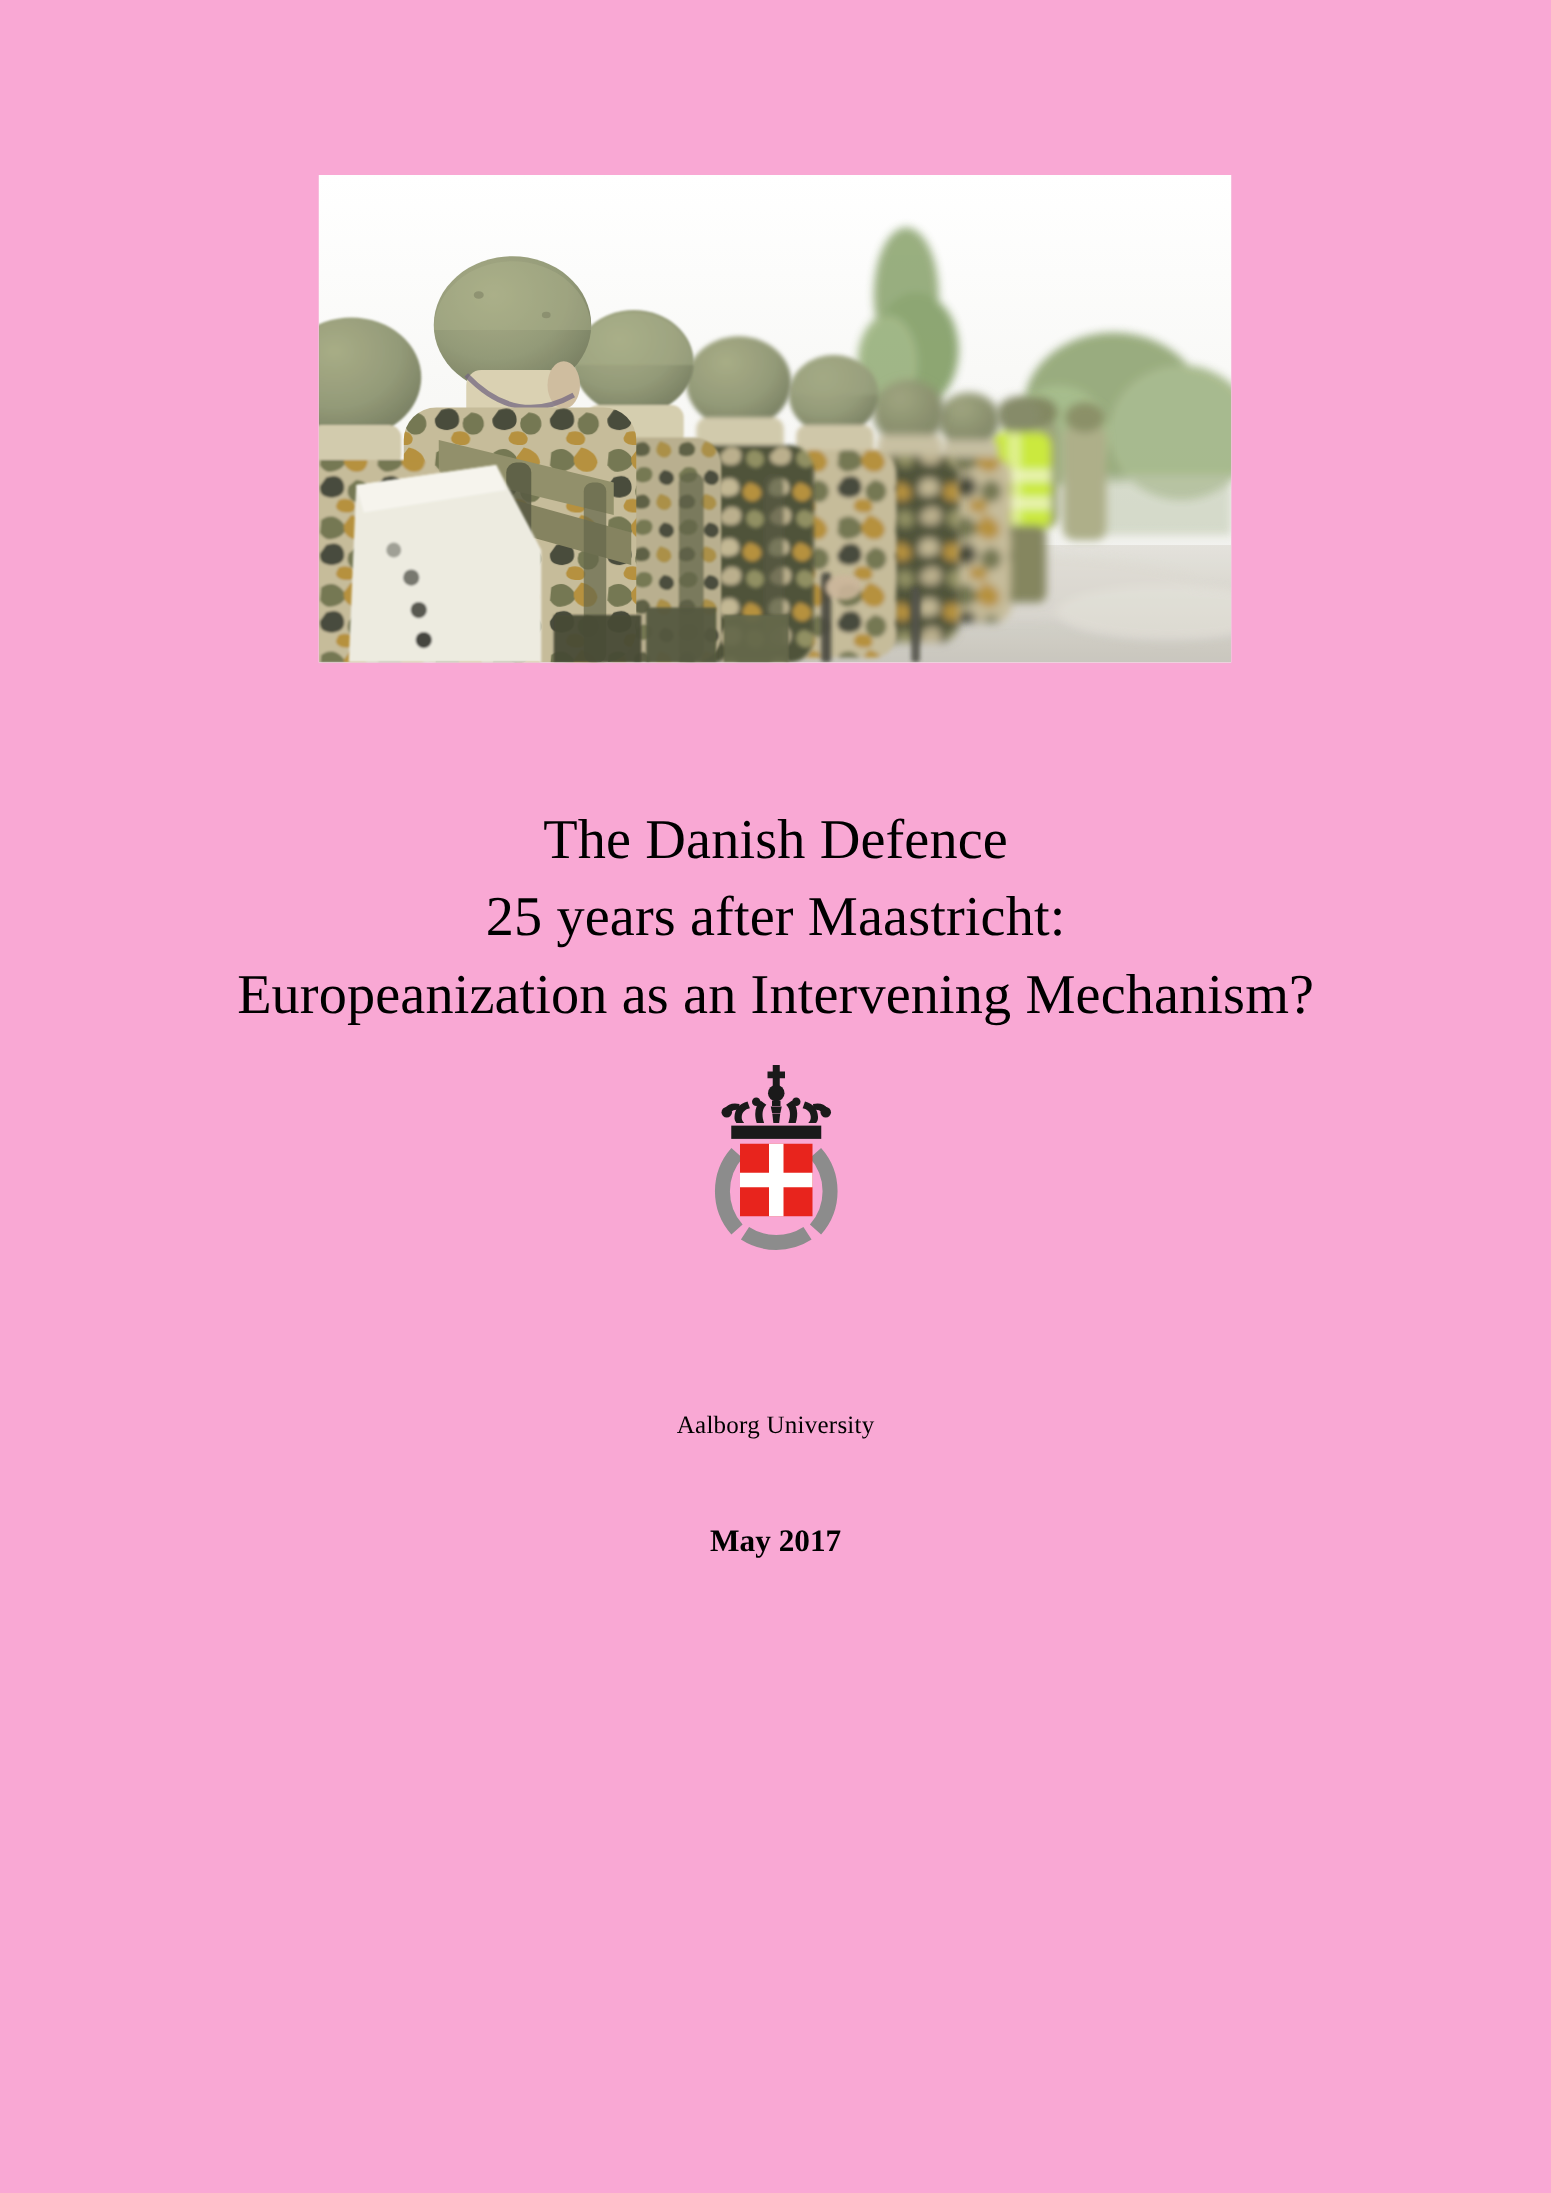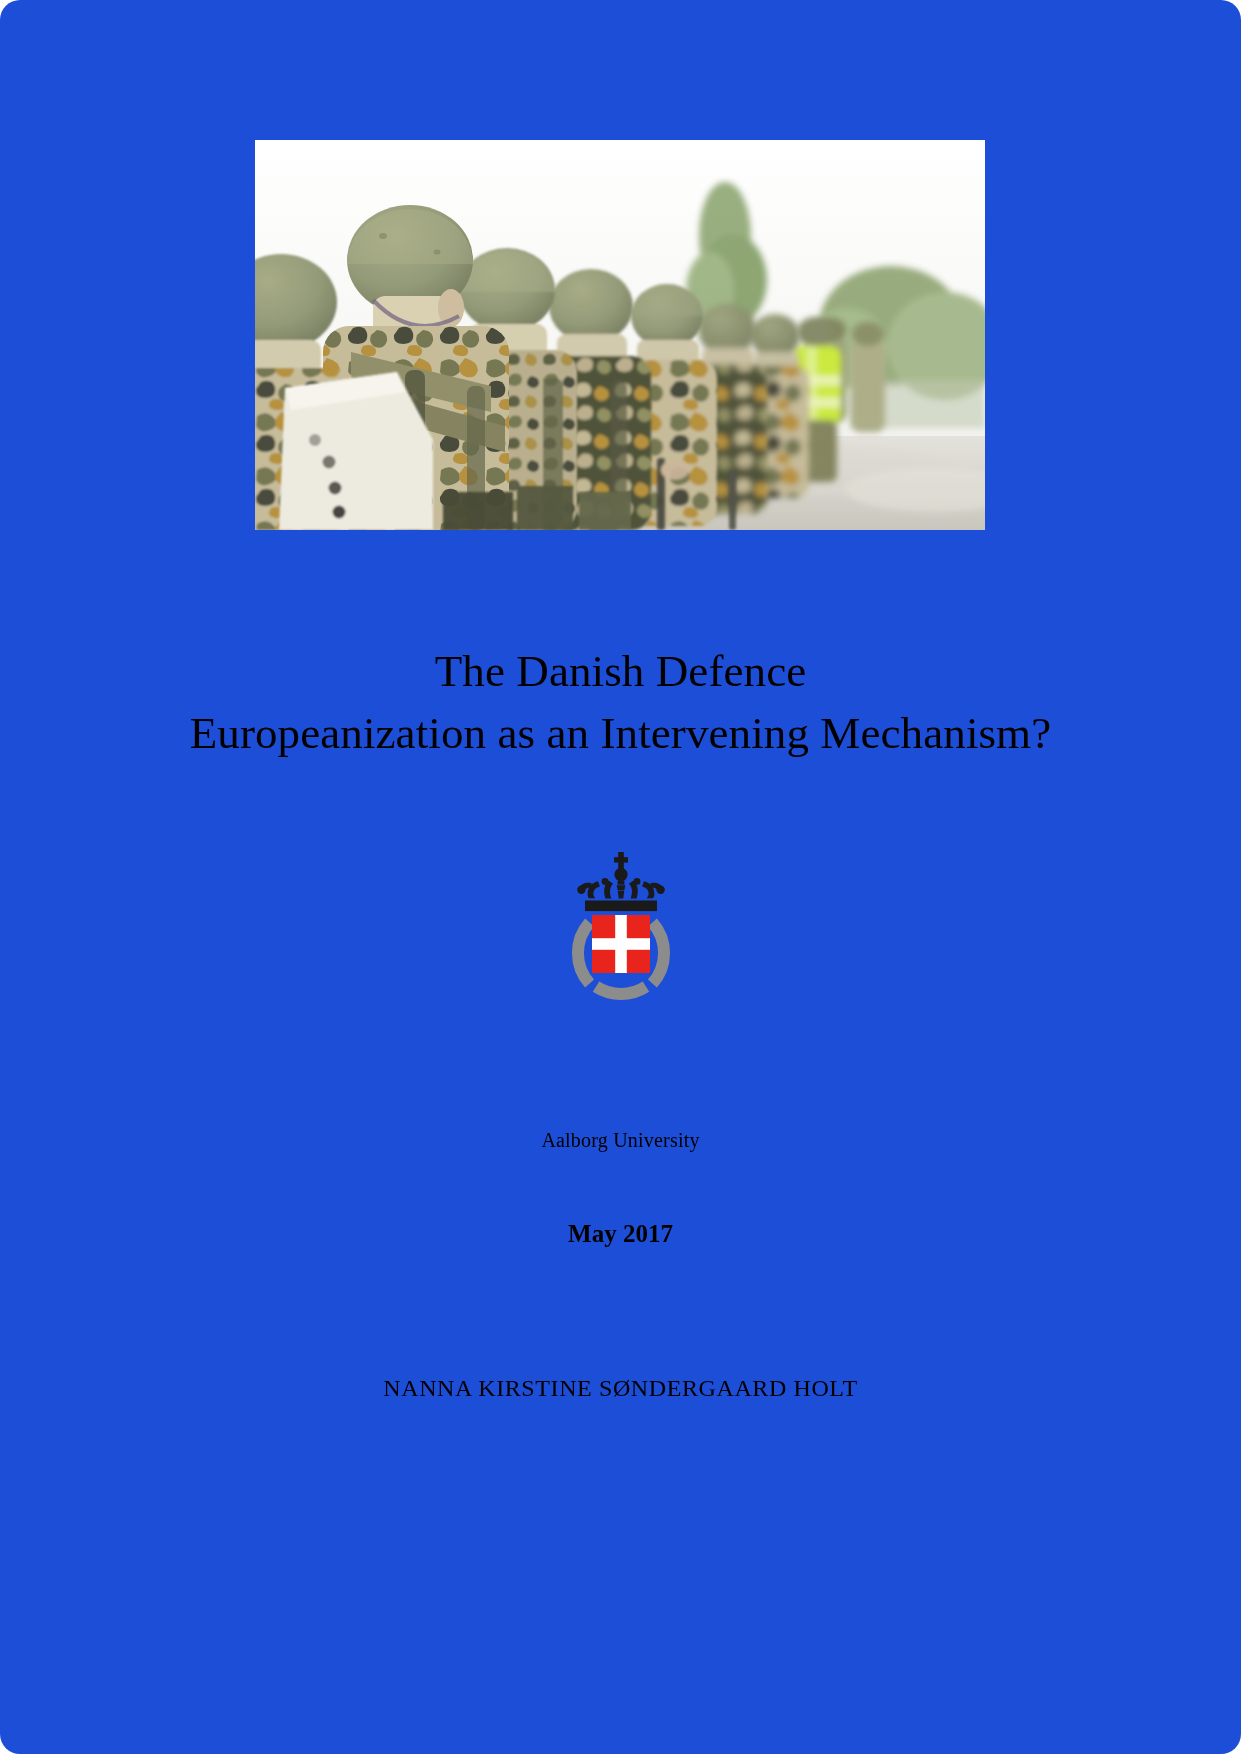--- a/index.html
+++ b/index.html
@@ -13,22 +13,21 @@
     position: relative;
     overflow: hidden;
     font-family: "Liberation Serif", "DejaVu Serif", serif;
     color: #000000;
     -webkit-font-smoothing: antialiased;
   }
 
   .page {
     position: absolute;
     inset: 0;
-    background: #1d4ed8;
-    border-radius: 20px;
+    background: #f9a8d4;
   }
 
   
   .cover-photo {
     position: absolute;
     left: 255px;
     top: 140px;
     width: 730px;
     height: 390px;
     overflow: hidden;
@@ -305,20 +304,21 @@
         <rect x="474" y="330" width="7" height="60" rx="3" fill="#4a4a40"></rect>
         <ellipse cx="420" cy="330" rx="14" ry="10" fill="#c9b295"></ellipse>
       </g>
 
       <rect x="0" y="0" width="730" height="390" fill="#ffffff" opacity="0.06"></rect>
     </svg>
   </div>
 
   <div class="title-block">
     <span class="title-line">The Danish Defence</span>
+    <span class="title-line">25 years after Maastricht:</span>
     <span class="title-line">Europeanization as an Intervening Mechanism?</span>
   </div>
 
   <div class="emblem-wrap">
     <svg class="emblem" viewBox="0 0 150 165">
 
       <g fill="#1a1a1a">
 
         <rect x="72.2" y="2" width="5.6" height="17"></rect>
         <rect x="68" y="7.2" width="14" height="5.4"></rect>
@@ -361,17 +361,14 @@
   </div>
 
   <div class="institution-block">
     <span class="institution-line-2">Aalborg University</span>
   </div>
 
   <div class="date-block">
     <span class="date-line">May 2017</span>
   </div>
 
-  <div class="author-block">
-    <span class="author-line">NANNA KIRSTINE SØNDERGAARD HOLT</span>
-  </div>
 
 </div>
 
 </body></html>

